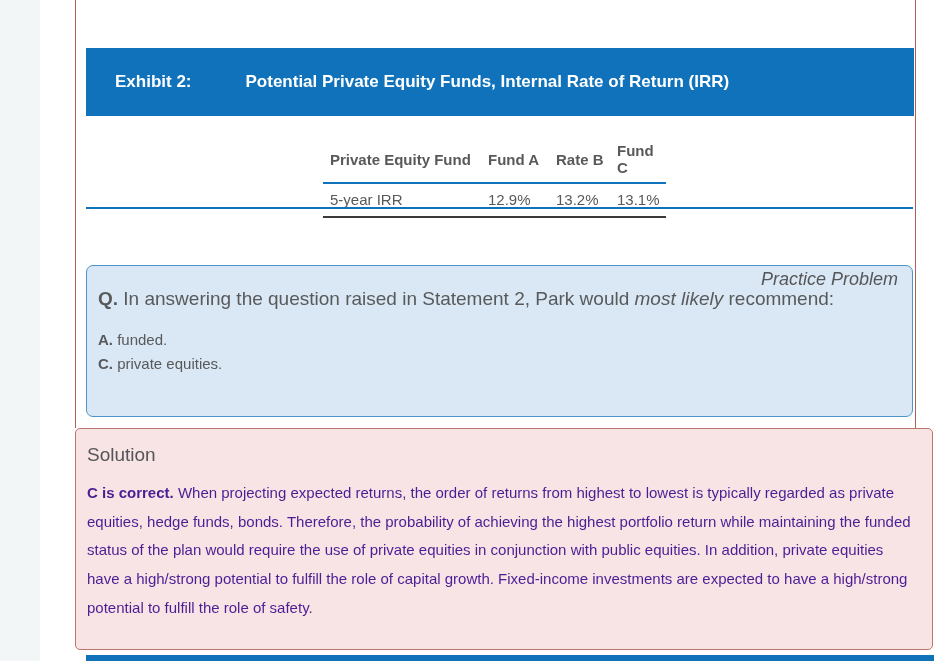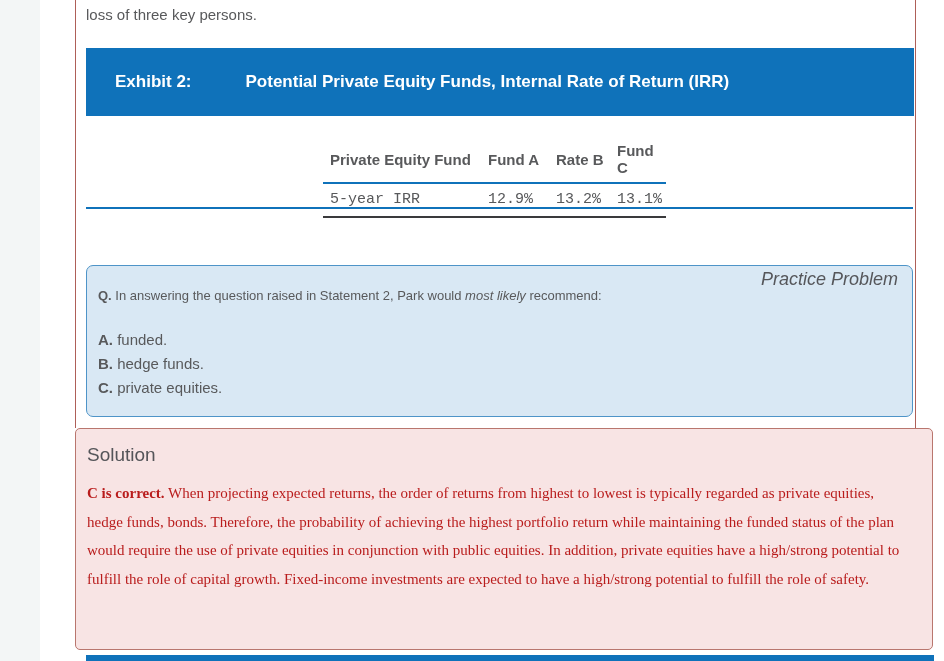--- a/index.html
+++ b/index.html
@@ -16,59 +16,58 @@
 
   .banner{
     position:absolute;left:86px;top:48px;width:828px;height:68px;background:#0f72ba;
     display:flex;align-items:center;color:#ffffff;font-weight:bold;font-size:17px;
   }
   .banner .exhibit-label{margin-left:29px;}
   .banner .exhibit-title{margin-left:54px;}
 
   .irr-table{position:absolute;left:323px;top:139px;border-collapse:collapse;font-size:15px;color:#58595b;}
   .irr-table th{font-weight:bold;text-align:left;padding:3px 0 6px 7px;border-bottom:2px solid #0f72ba;}
-  .irr-table td{text-align:left;padding:7px 0 8px 7px;border-bottom:2px solid #3a3a3c;font-family:Liberation Mono, monospace;}
+  .irr-table td{text-align:left;padding:7px 0 8px 7px;border-bottom:2px solid #3a3a3c;}
   .irr-table .c0{width:151px;}
   .irr-table .c1{width:61px;}
   .irr-table .c2{width:54px;}
   .irr-table .c3{width:49px;}
 
   .divider-blue{position:absolute;left:86px;top:207px;width:827px;height:2px;background:#0f72ba;}
 
   .practice-box{
     position:absolute;left:86px;top:265px;width:825px;height:150px;
     background:#d9e8f4;border:1px solid #4e94c8;border-radius:7px;
   }
   .practice-tag{position:absolute;top:3px;right:14px;font-size:18px;font-style:italic;color:#55565a;}
-  .question-line{position:absolute;left:11px;top:22px;font-size:13px;}
+  .question-line{position:absolute;left:11px;top:22px;font-size:19px;}
   .q-prefix{font-weight:bold;}
   .q-em{font-style:italic;}
   .options{position:absolute;left:11px;top:62px;font-size:15px;line-height:24px;}
   .opt-letter{font-weight:bold;}
 
   .solution-box{
     position:absolute;left:75px;top:428px;width:856px;height:220px;
     background:#f8e4e4;border:1px solid #b9766e;border-radius:5px;
   }
   .solution-heading{position:absolute;left:11px;top:15px;font-size:19px;color:#545559;}
-  .solution-text{position:absolute;left:11px;top:50px;width:824px;font-size:15px;line-height:28.7px;color:#b91c1c;font-family:Liberation Serif, serif;}
+  .solution-text{position:absolute;left:11px;top:50px;width:824px;font-size:15px;line-height:28.7px;color:#4c1d95;}
   .sol-answer{font-weight:bold;}
 
   .next-banner-edge{position:absolute;left:86px;top:655px;width:848px;height:6px;background:#0f72ba;}
 </style>
 </head>
 <body>
 
 <div class="stage">
 
   <div class="sidebar"></div>
   <div class="frame-line left"></div>
   <div class="frame-line right"></div>
 
-  <div class="intro">loss of three key persons.</div>
 
   <div class="banner">
     <span class="exhibit-label">Exhibit 2:</span>
     <span class="exhibit-title">Potential Private Equity Funds, Internal Rate of Return (IRR)</span>
   </div>
 
   <table class="irr-table">
     <thead>
       <tr>
         <th class="c0">Private Equity Fund</th>
@@ -89,21 +88,20 @@
 
   <div class="divider-blue"></div>
 
   <div class="practice-box">
     <div class="practice-tag">Practice Problem</div>
     <div class="question-line">
       <span class="q-prefix">Q.</span><span> In answering the question raised in Statement 2, Park would </span><span class="q-em">most likely</span><span> recommend:</span>
     </div>
     <div class="options">
       <div><span class="opt-letter">A.</span><span> funded.</span></div>
-      <div><span class="opt-letter">B.</span><span> hedge funds.</span></div>
       <div><span class="opt-letter">C.</span><span> private equities.</span></div>
     </div>
   </div>
 
   <div class="solution-box">
     <div class="solution-heading">Solution</div>
     <div class="solution-text">
       <span class="sol-answer">C is correct.</span><span> When projecting expected returns, the order of returns from highest to lowest is typically regarded as private equities, hedge funds, bonds. Therefore, the probability of achieving the highest portfolio return while maintaining the funded status of the plan would require the use of private equities in conjunction with public equities. In addition, private equities have a high/strong potential to fulfill the role of capital growth. Fixed-income investments are expected to have a high/strong potential to fulfill the role of safety.</span>
     </div>
   </div>

